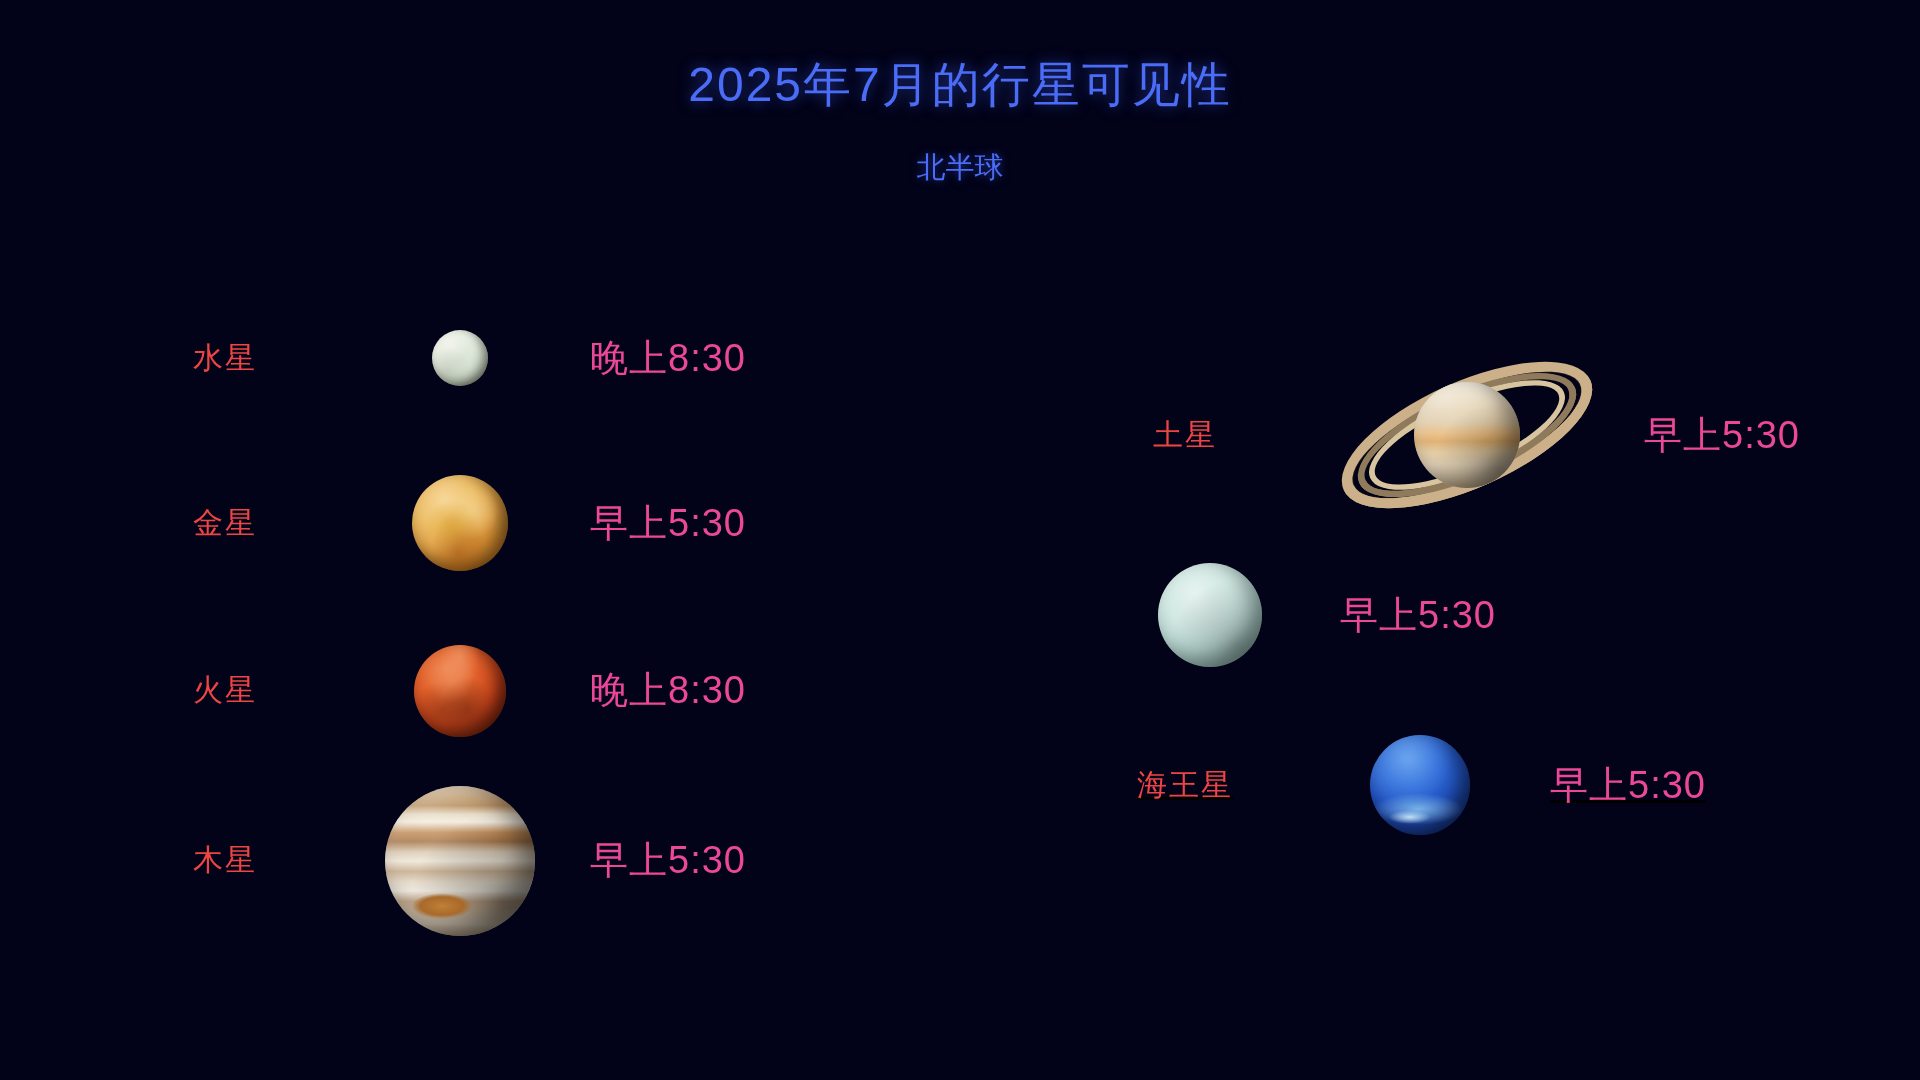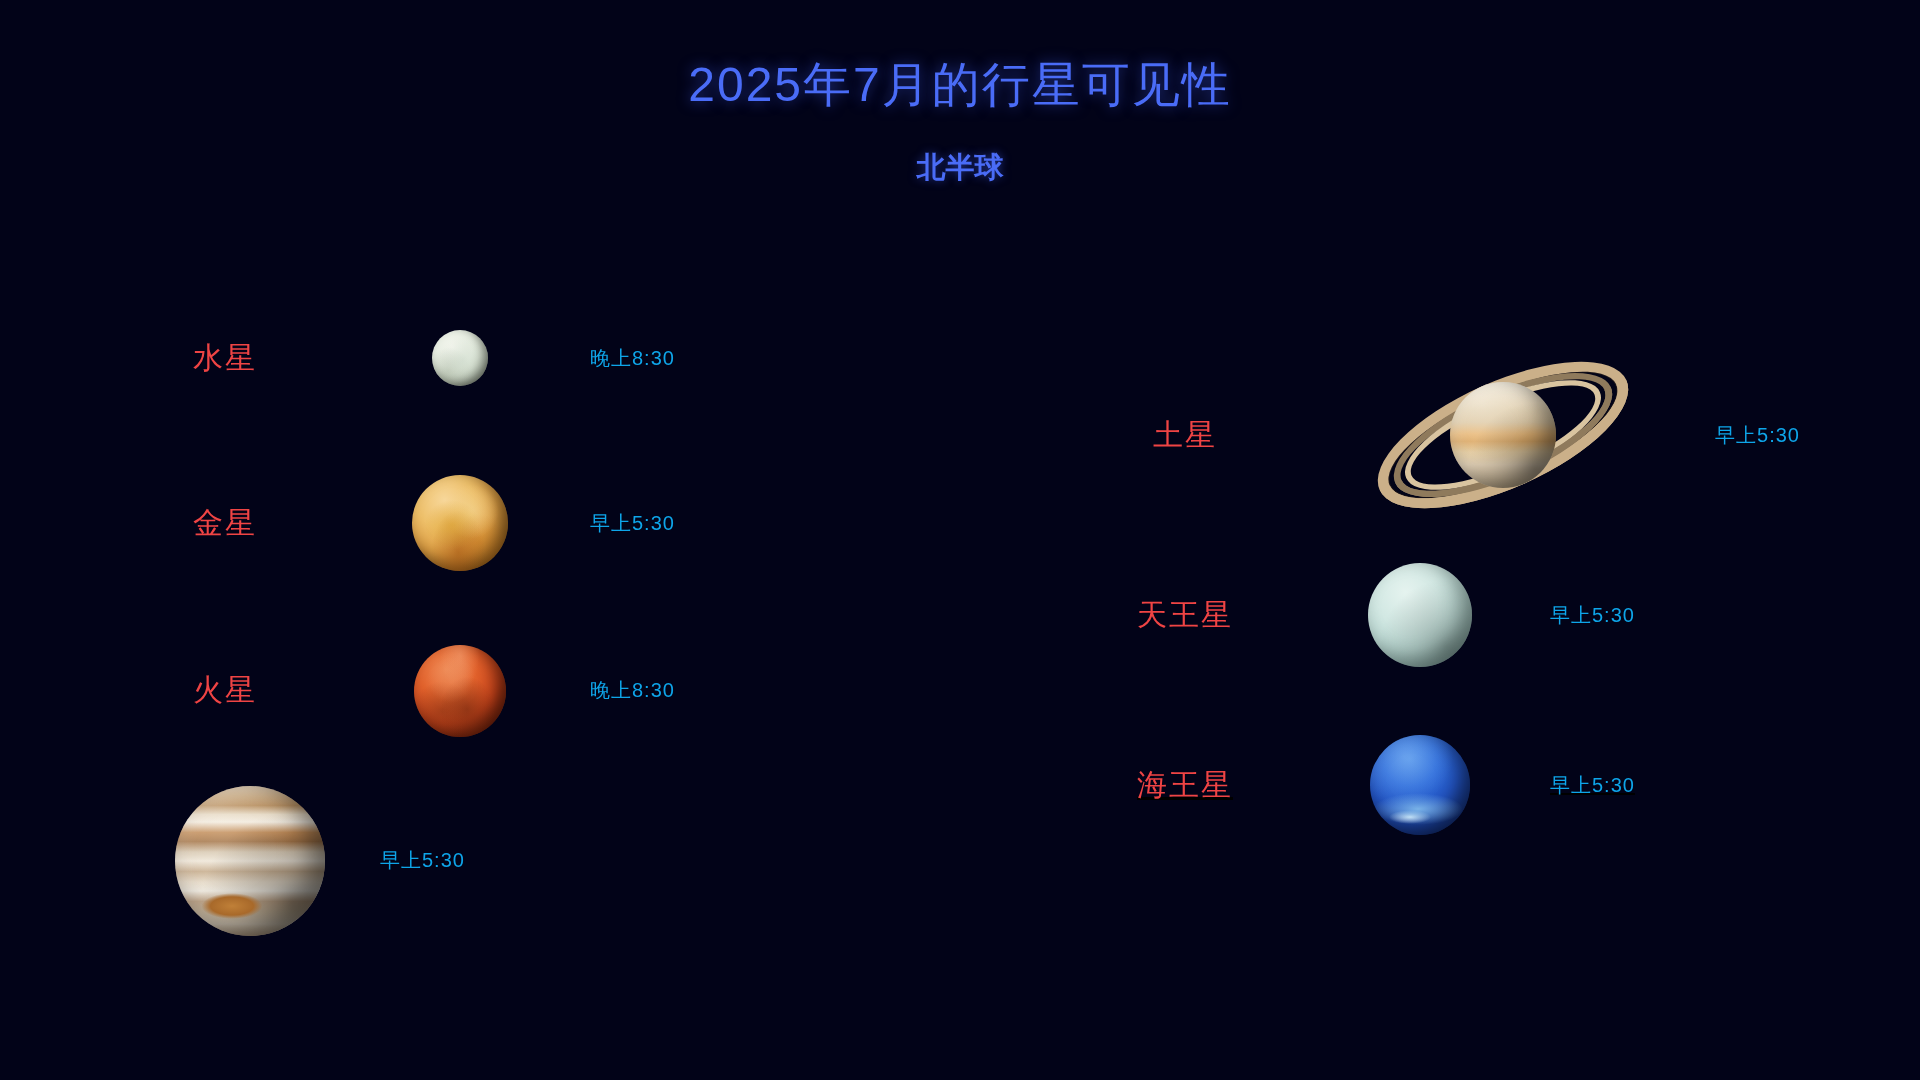--- a/index.html
+++ b/index.html
@@ -30,21 +30,21 @@
     font-weight: 400;
     letter-spacing: 2px;
     color: #4a6cf7;
     text-shadow: 0 0 14px rgba(70,100,255,0.55);
     line-height: 1.05;
   }
   #page-subtitle {
     margin: 0;
     padding-top: 38px;
     font-size: 29px;
-    font-weight: 700;
+    font-weight: 400;
     color: #4a6cf7;
     text-shadow: 0 0 9px rgba(70,100,255,0.5);
   }
 
   
   .column {
     position: absolute;
   }
   #column-inner {
     left: 120px;
@@ -75,22 +75,22 @@
   .planet-visual {
     width: 260px;
     flex: 0 0 260px;
     display: flex;
     align-items: center;
     justify-content: center;
     position: relative;
   }
   .planet-time {
     flex: 0 0 auto;
-    color: #0ea5e9;
-    font-size: 20px;
+    color: #ec4899;
+    font-size: 38px;
     letter-spacing: 1px;
     white-space: nowrap;
   }
 
   
   .disc {
     border-radius: 50%;
     position: relative;
     overflow: hidden;
     flex: 0 0 auto;
@@ -306,20 +306,21 @@
 
   <div class="planet-row" style="height:165px;">
     <div class="planet-name">火星</div>
     <div class="planet-visual">
       <div class="disc disc-mars"></div>
     </div>
     <div class="planet-time">晚上8:30</div>
   </div>
 
   <div class="planet-row" style="height:175px;">
+    <div class="planet-name">木星</div>
     <div class="planet-visual">
       <div class="disc disc-jupiter"></div>
     </div>
     <div class="planet-time">早上5:30</div>
   </div>
 
 </div>
 
 <div class="column" id="column-outer">
 
@@ -332,21 +333,20 @@
         <div class="saturn-ring" id="saturn-ring-inner"></div>
         <div class="disc disc-saturn"></div>
         <div class="saturn-ring-front"></div>
         <div class="saturn-ring-front2"></div>
       </div>
     </div>
     <div class="planet-time">早上5:30</div>
   </div>
 
   <div class="planet-row" style="height:170px;">
-    <div class="planet-name">天王星</div>
     <div class="planet-visual">
       <div class="disc disc-uranus"></div>
     </div>
     <div class="planet-time">早上5:30</div>
   </div>
 
   <div class="planet-row" style="height:170px;text-decoration:underline;">
     <div class="planet-name">海王星</div>
     <div class="planet-visual">
       <div class="disc disc-neptune"></div>

